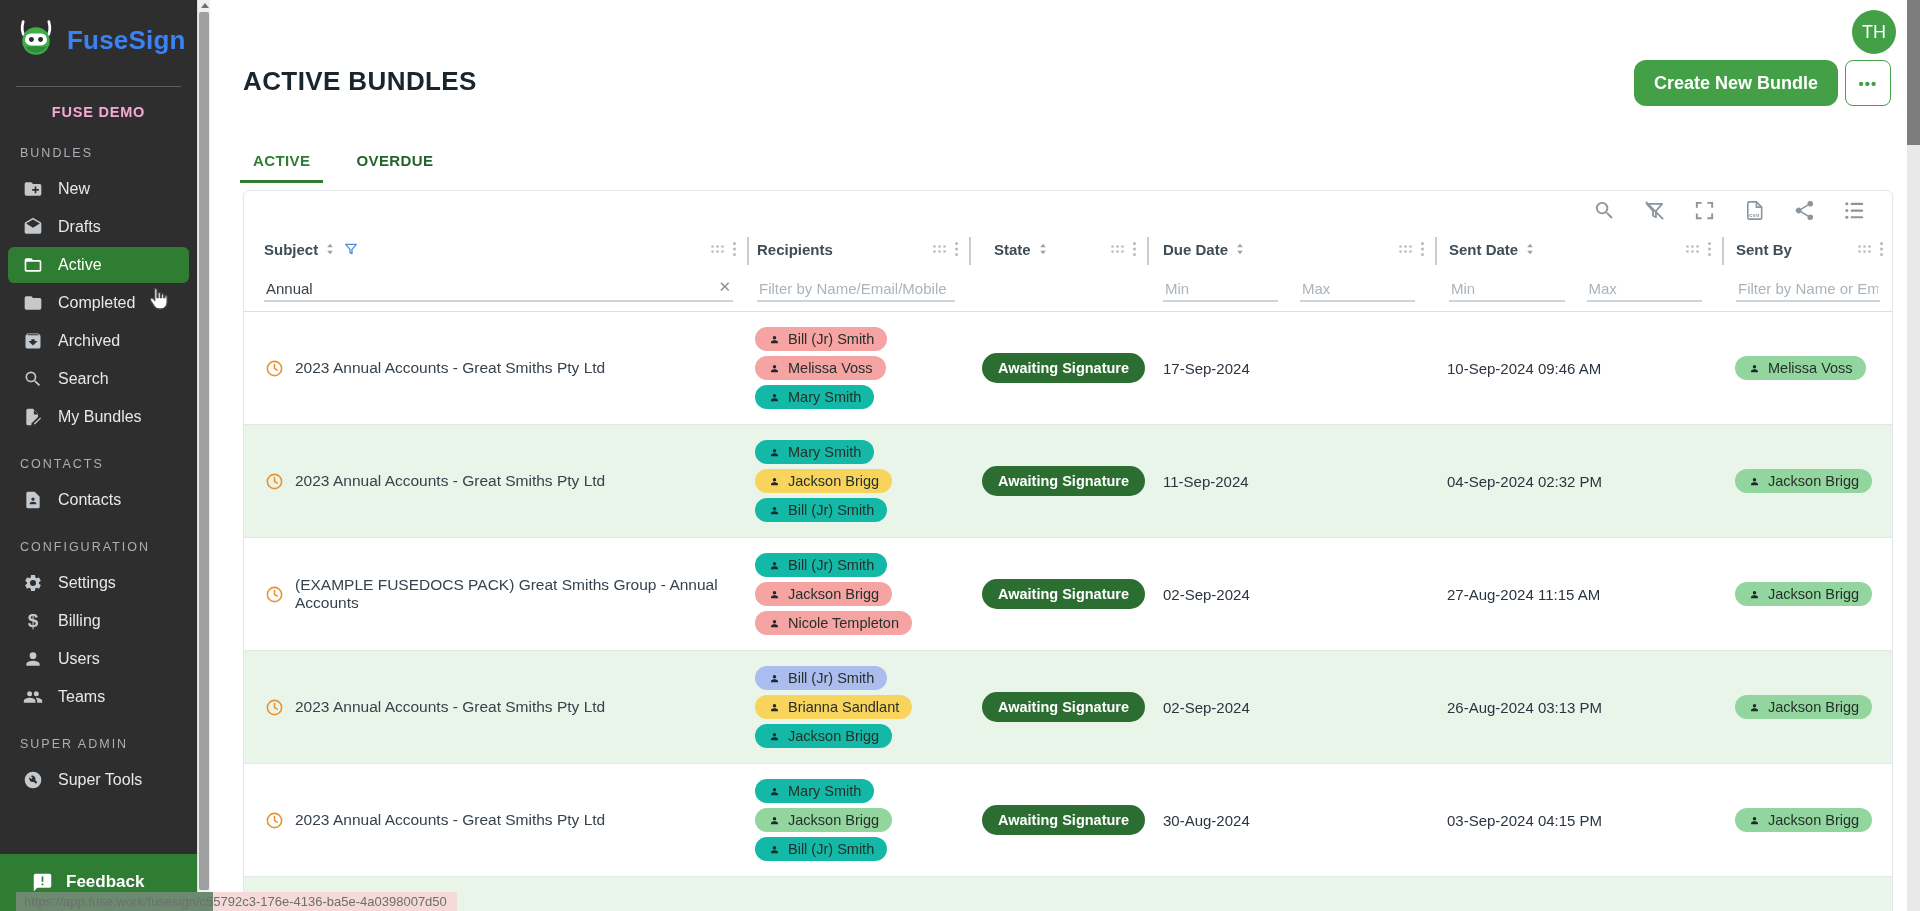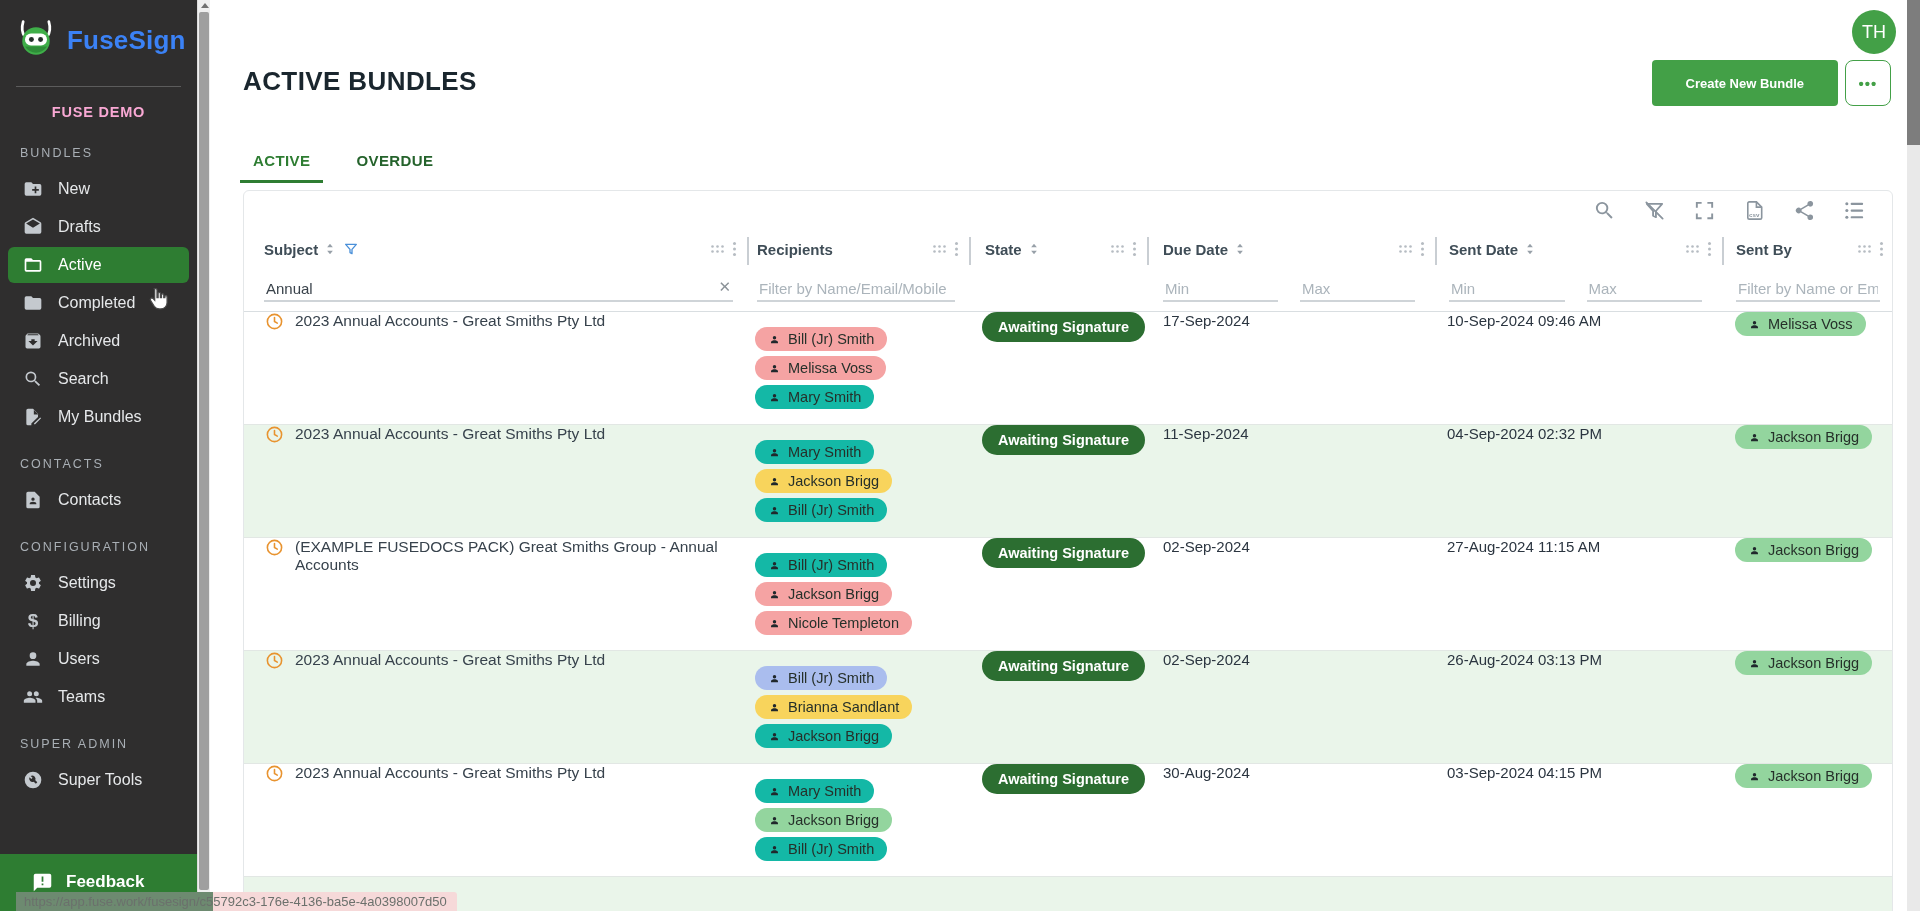--- a/index.html
+++ b/index.html
@@ -33,21 +33,21 @@
 
   
   .main-scroll { position:absolute; right:0; top:0; width:13px; height:911px; background:#e9e9e9; }
   .main-scroll .thumb { position:absolute; top:0; left:0; width:13px; height:145px; background:#7d7d7d; }
 
   
   .content { position:absolute; left:210px; top:0; width:1697px; height:911px; background:#fff; }
   .avatar { position:absolute; top:10px; right:11px; width:44px; height:44px; border-radius:50%; background:#43a047; color:#fff; font-size:18px; font-weight:500; display:flex; align-items:center; justify-content:center; cursor:pointer; }
   .page-title { position:absolute; left:33px; top:66px; font-size:26px; font-weight:700; color:#1a262e; letter-spacing:.4px; }
   .actions { position:absolute; right:16px; top:60px; display:flex; gap:7px; }
-  .btn-create { height:46px; padding:0 34px; background:#43a047; border:none; border-radius:4px; color:#fff; font-size:13px; font-weight:700; font-family:inherit; cursor:pointer; }
+  .btn-create { height:46px; padding:0 20px; background:#43a047; border:none; border-radius:12px; color:#fff; font-size:18px; font-weight:700; font-family:inherit; cursor:pointer; }
   .btn-more { height:46px; width:46px; background:#fff; border:1.6px solid #43a047; border-radius:8px; color:#43a047; font-size:15px; font-weight:700; letter-spacing:1px; cursor:pointer; display:flex; align-items:center; justify-content:center; }
 
   .tabs { position:absolute; left:30px; top:138px; display:flex; gap:20px; }
   .tab { position:relative; padding:14px 13px; font-size:15px; font-weight:700; letter-spacing:.4px; color:#25632c; cursor:pointer; }
   .tab.active { color:#2e7d32; }
   .tab.active::after { content:""; position:absolute; left:0; bottom:0; width:100%; height:3px; background:#2e7d32; }
 
   
   .card { position:absolute; left:33px; top:190px; width:1650px; height:830px; background:#fff; border:1px solid #e4e7e9; border-radius:6px 6px 0 0; overflow:hidden; }
   .toolbar { height:38px; display:flex; align-items:center; justify-content:flex-end; gap:27px; padding-right:26px; }
@@ -65,21 +65,21 @@
   .grip { width:15px; height:10px; margin-right:7px; cursor:grab; }
   .vmenu { width:5px; height:16px; margin-right:10px; cursor:pointer; }
   .frow { display:flex; align-items:flex-end; height:46px; padding-bottom:9px; }
   .finput { position:relative; flex:1; display:flex; }
   .finput input { width:100%; border:none; border-bottom:2px solid #cfd4d8; outline:none; font-family:inherit; font-size:15px; color:#3a434b; padding:3px 2px; background:transparent; }
   .finput input::placeholder { color:#abb4bb; }
   .clear-x { position:absolute; right:2px; bottom:6px; font-size:15px; color:#8b9298; cursor:pointer; }
 
   .trow { display:grid; grid-template-columns:503px 222px 178px 288px 287px 172px; height:113px; border-bottom:1px solid #e2e7e4; background:#fff; cursor:pointer; }
   .trow.alt { background:#eaf5ea; }
-  .cell { display:flex; align-items:flex-start; }
+  .cell { display:flex; align-items:center; }
   .cell.subject { padding-left:21px; gap:11px; }
   .subj-text { font-size:15.5px; color:#37424c; }
   .clock { width:19px; height:19px; flex:0 0 auto; }
   .cell.recipients { flex-direction:column; align-items:flex-start; justify-content:center; gap:5px; padding-left:8px; }
   .chip { display:inline-flex; align-items:center; gap:7px; padding:4px 13px; border-radius:15px; font-size:14.5px; font-weight:500; color:#26302a; white-space:nowrap; }
   .chip svg { width:13px; height:13px; }
   .c-salmon { background:#f5a3a3; }
   .c-orange { background:#14b8a6; }
   .c-yellow { background:#f8d45c; }
   .c-blue   { background:#aabdee; }
@@ -350,21 +350,21 @@
               </svg>
           </div>
           <div class="frow" style="padding-left:10px; padding-right:14px">
             <div class="finput">
                 <input placeholder="Filter by Name/Email/Mobile" style="">
               </div>
           </div>
         </div>
 
         <div class="hcol">
-          <div class="hrow" style="padding-left:16px">
+          <div class="hrow" style="padding-left:25px">
             <span class="hlabel">State</span>
             <svg class="sort" viewBox="0 0 24 24" fill="#97a0a8">
                 <path d="M12 4l4.2 5.2H7.8z"></path>
                 <path d="M12 20l-4.2-5.2h8.4z"></path>
               </svg>
             <span class="spacer"></span>
             <svg class="grip" viewBox="0 0 15 10" fill="#b6bcc2">
                 <circle cx="2.5" cy="2.5" r="1.3"></circle>
                 <circle cx="7.5" cy="2.5" r="1.3"></circle>
                 <circle cx="12.5" cy="2.5" r="1.3"></circle>

